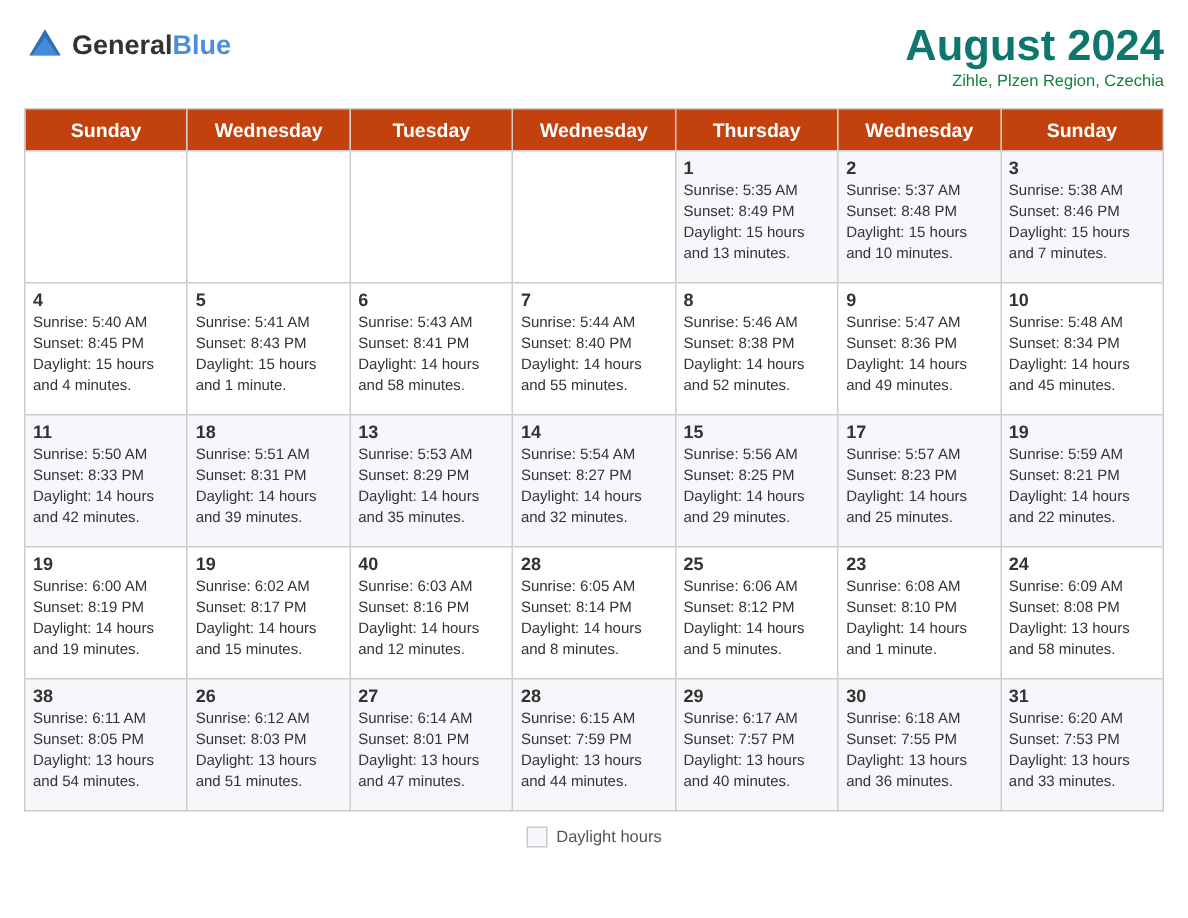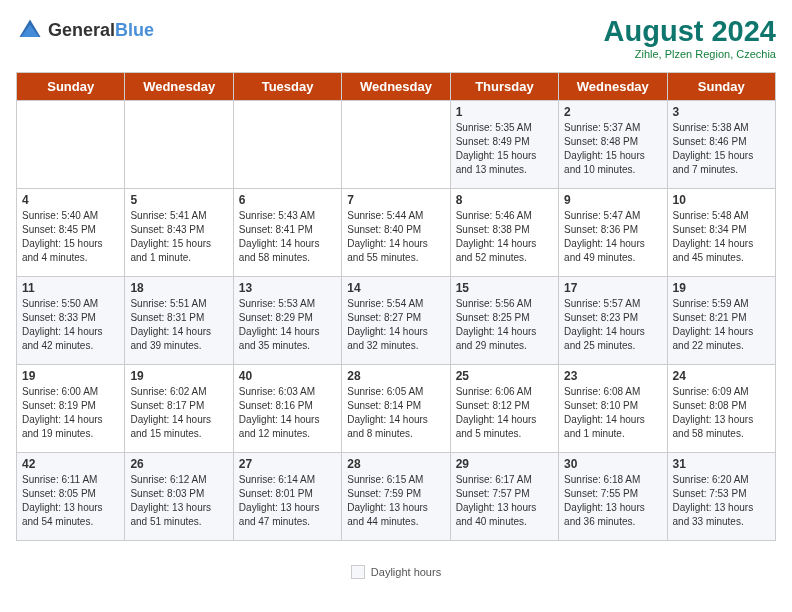--- a/index.html
+++ b/index.html
@@ -87,21 +87,21 @@
       font-size: 10px;
       color: #333;
       line-height: 1.4;
     }
     .empty-cell {
       background: #fff !important;
     }
     .footer {
       display: flex;
       justify-content: center;
-      margin-top: 24px;
+      margin-top: 10px;
       font-size: 11px;
       color: #555;
       gap: 24px;
     }
     .legend-item {
       display: flex;
       align-items: center;
       gap: 6px;
     }
     .legend-box {
@@ -244,21 +244,21 @@
           <span class="day-number">23</span>
           <div class="day-info">Sunrise: 6:08 AM<br>Sunset: 8:10 PM<br>Daylight: 14 hours<br>and 1 minute.</div>
         </td>
         <td>
           <span class="day-number">24</span>
           <div class="day-info">Sunrise: 6:09 AM<br>Sunset: 8:08 PM<br>Daylight: 13 hours<br>and 58 minutes.</div>
         </td>
       </tr>
       <tr>
         <td>
-          <span class="day-number">42</span>
+          <span class="day-number">38</span>
           <div class="day-info">Sunrise: 6:11 AM<br>Sunset: 8:05 PM<br>Daylight: 13 hours<br>and 54 minutes.</div>
         </td>
         <td>
           <span class="day-number">26</span>
           <div class="day-info">Sunrise: 6:12 AM<br>Sunset: 8:03 PM<br>Daylight: 13 hours<br>and 51 minutes.</div>
         </td>
         <td>
           <span class="day-number">27</span>
           <div class="day-info">Sunrise: 6:14 AM<br>Sunset: 8:01 PM<br>Daylight: 13 hours<br>and 47 minutes.</div>
         </td>

